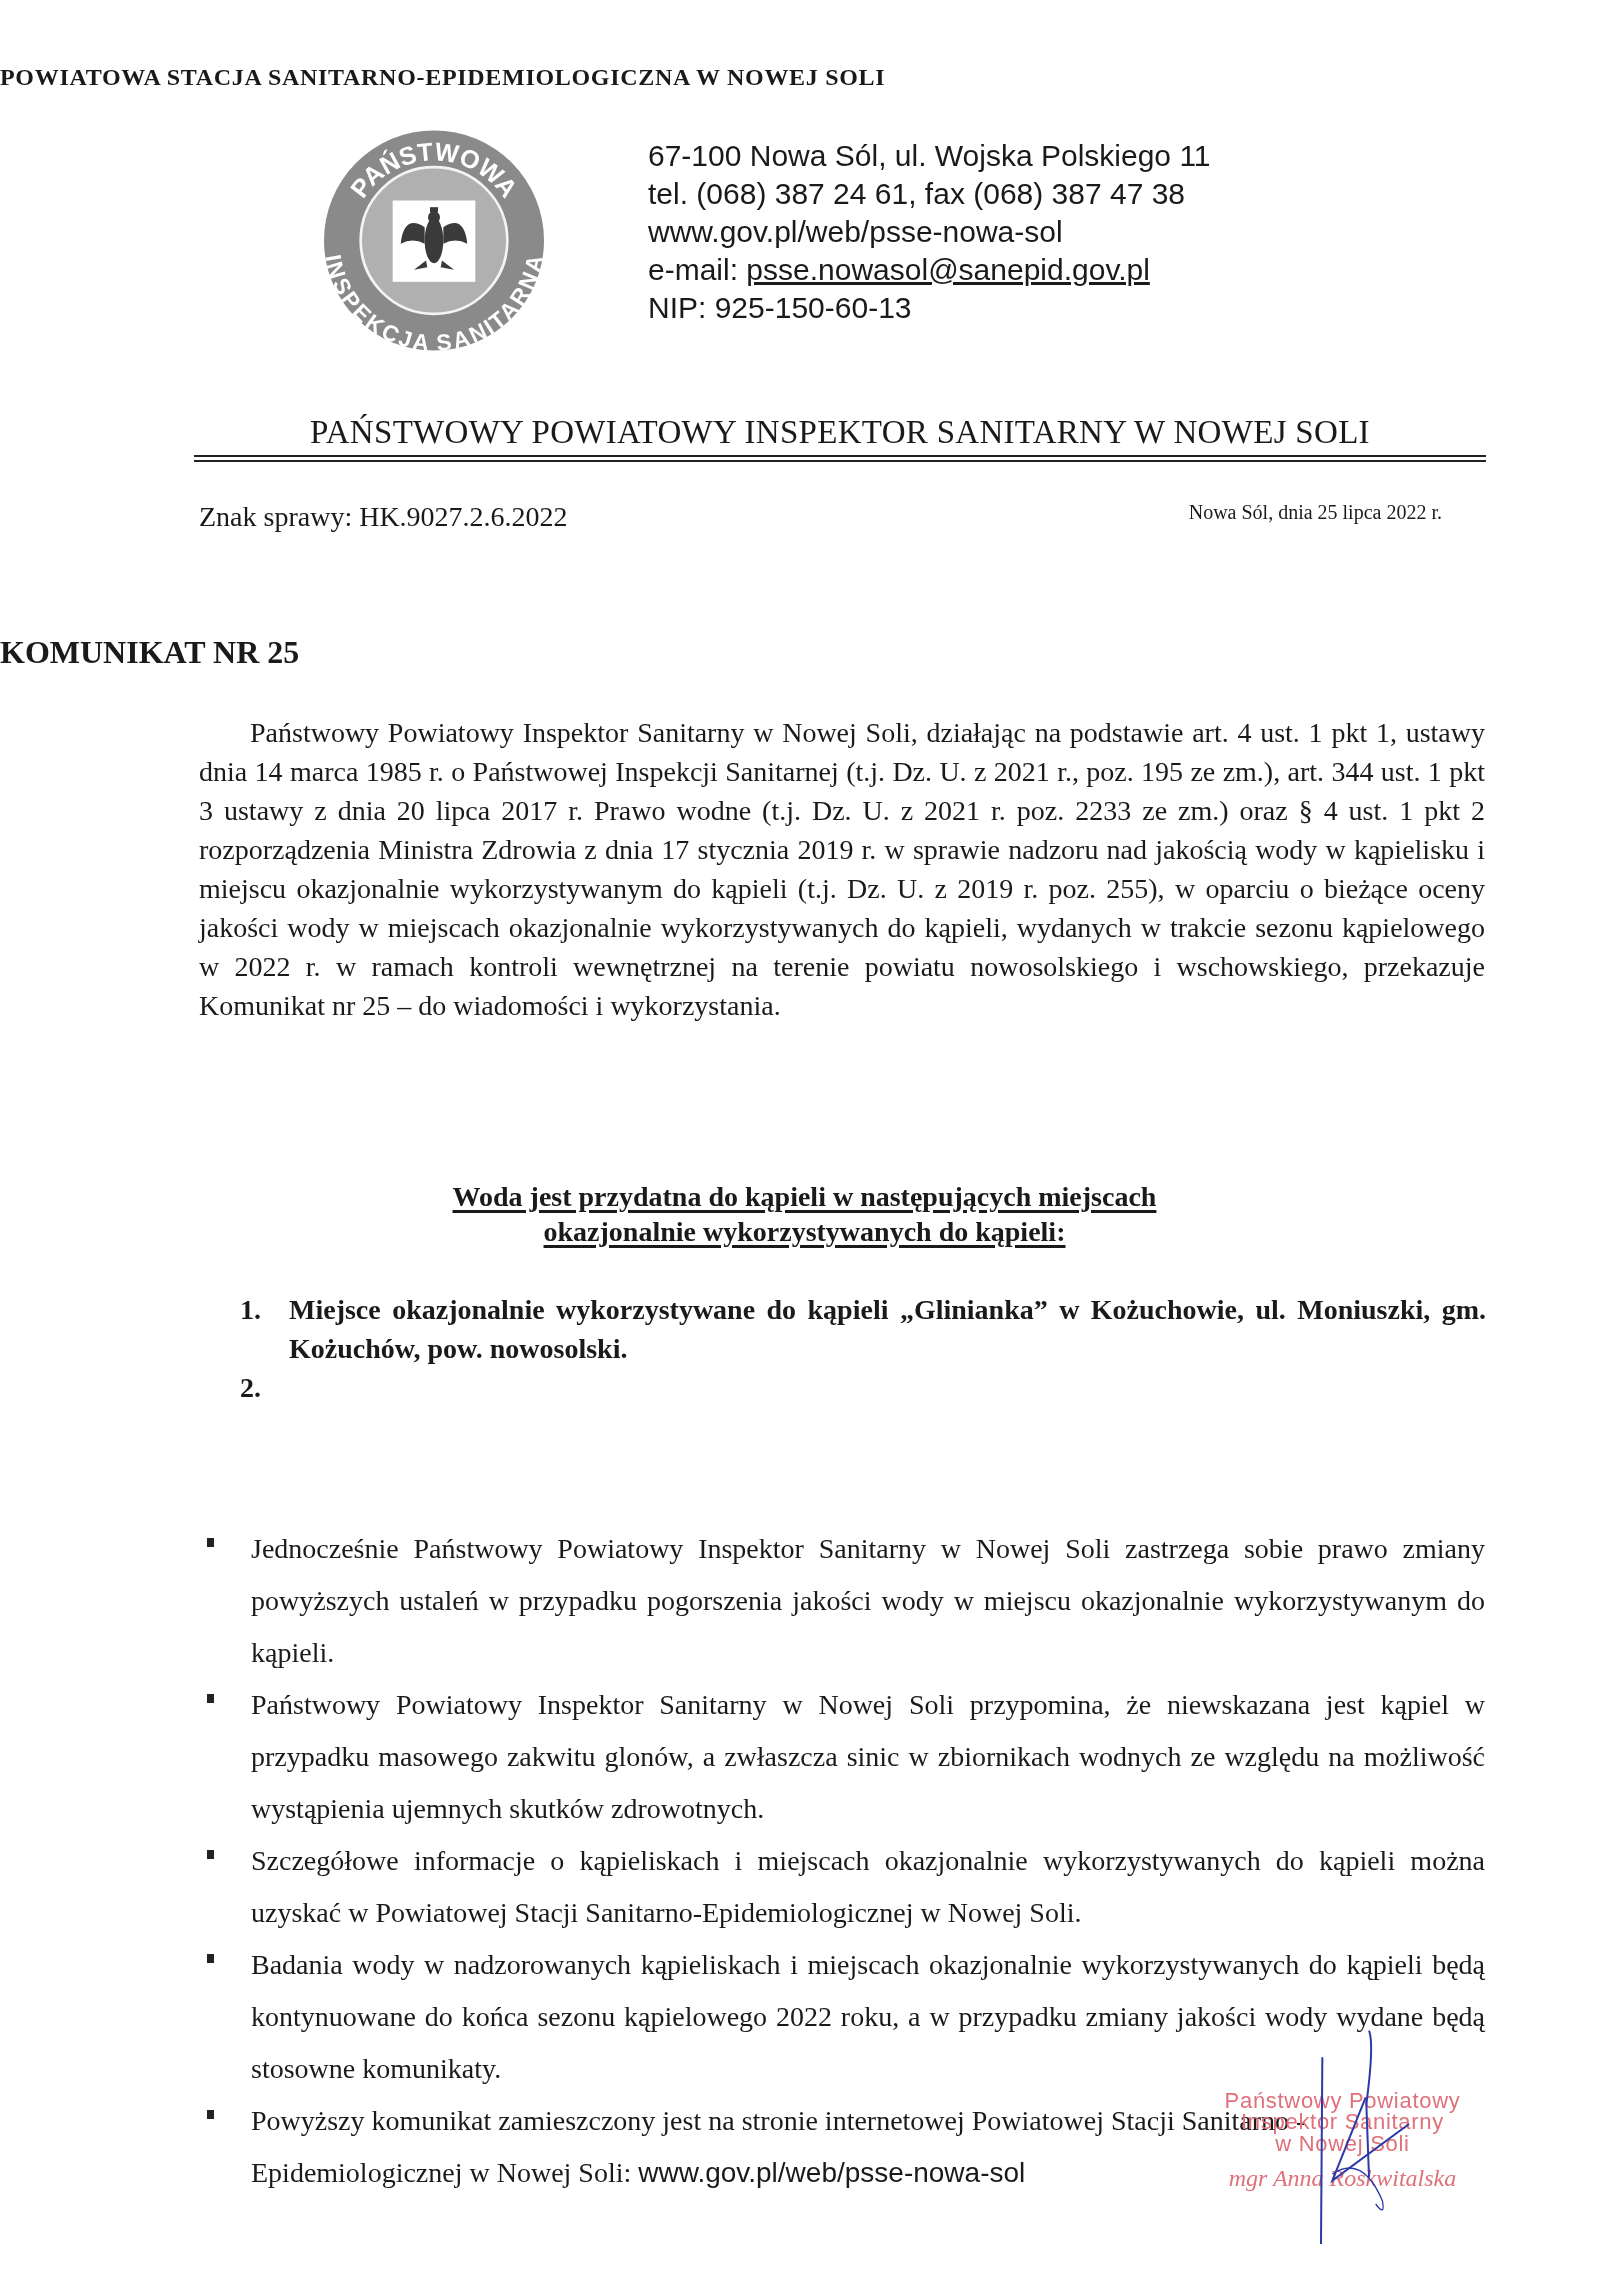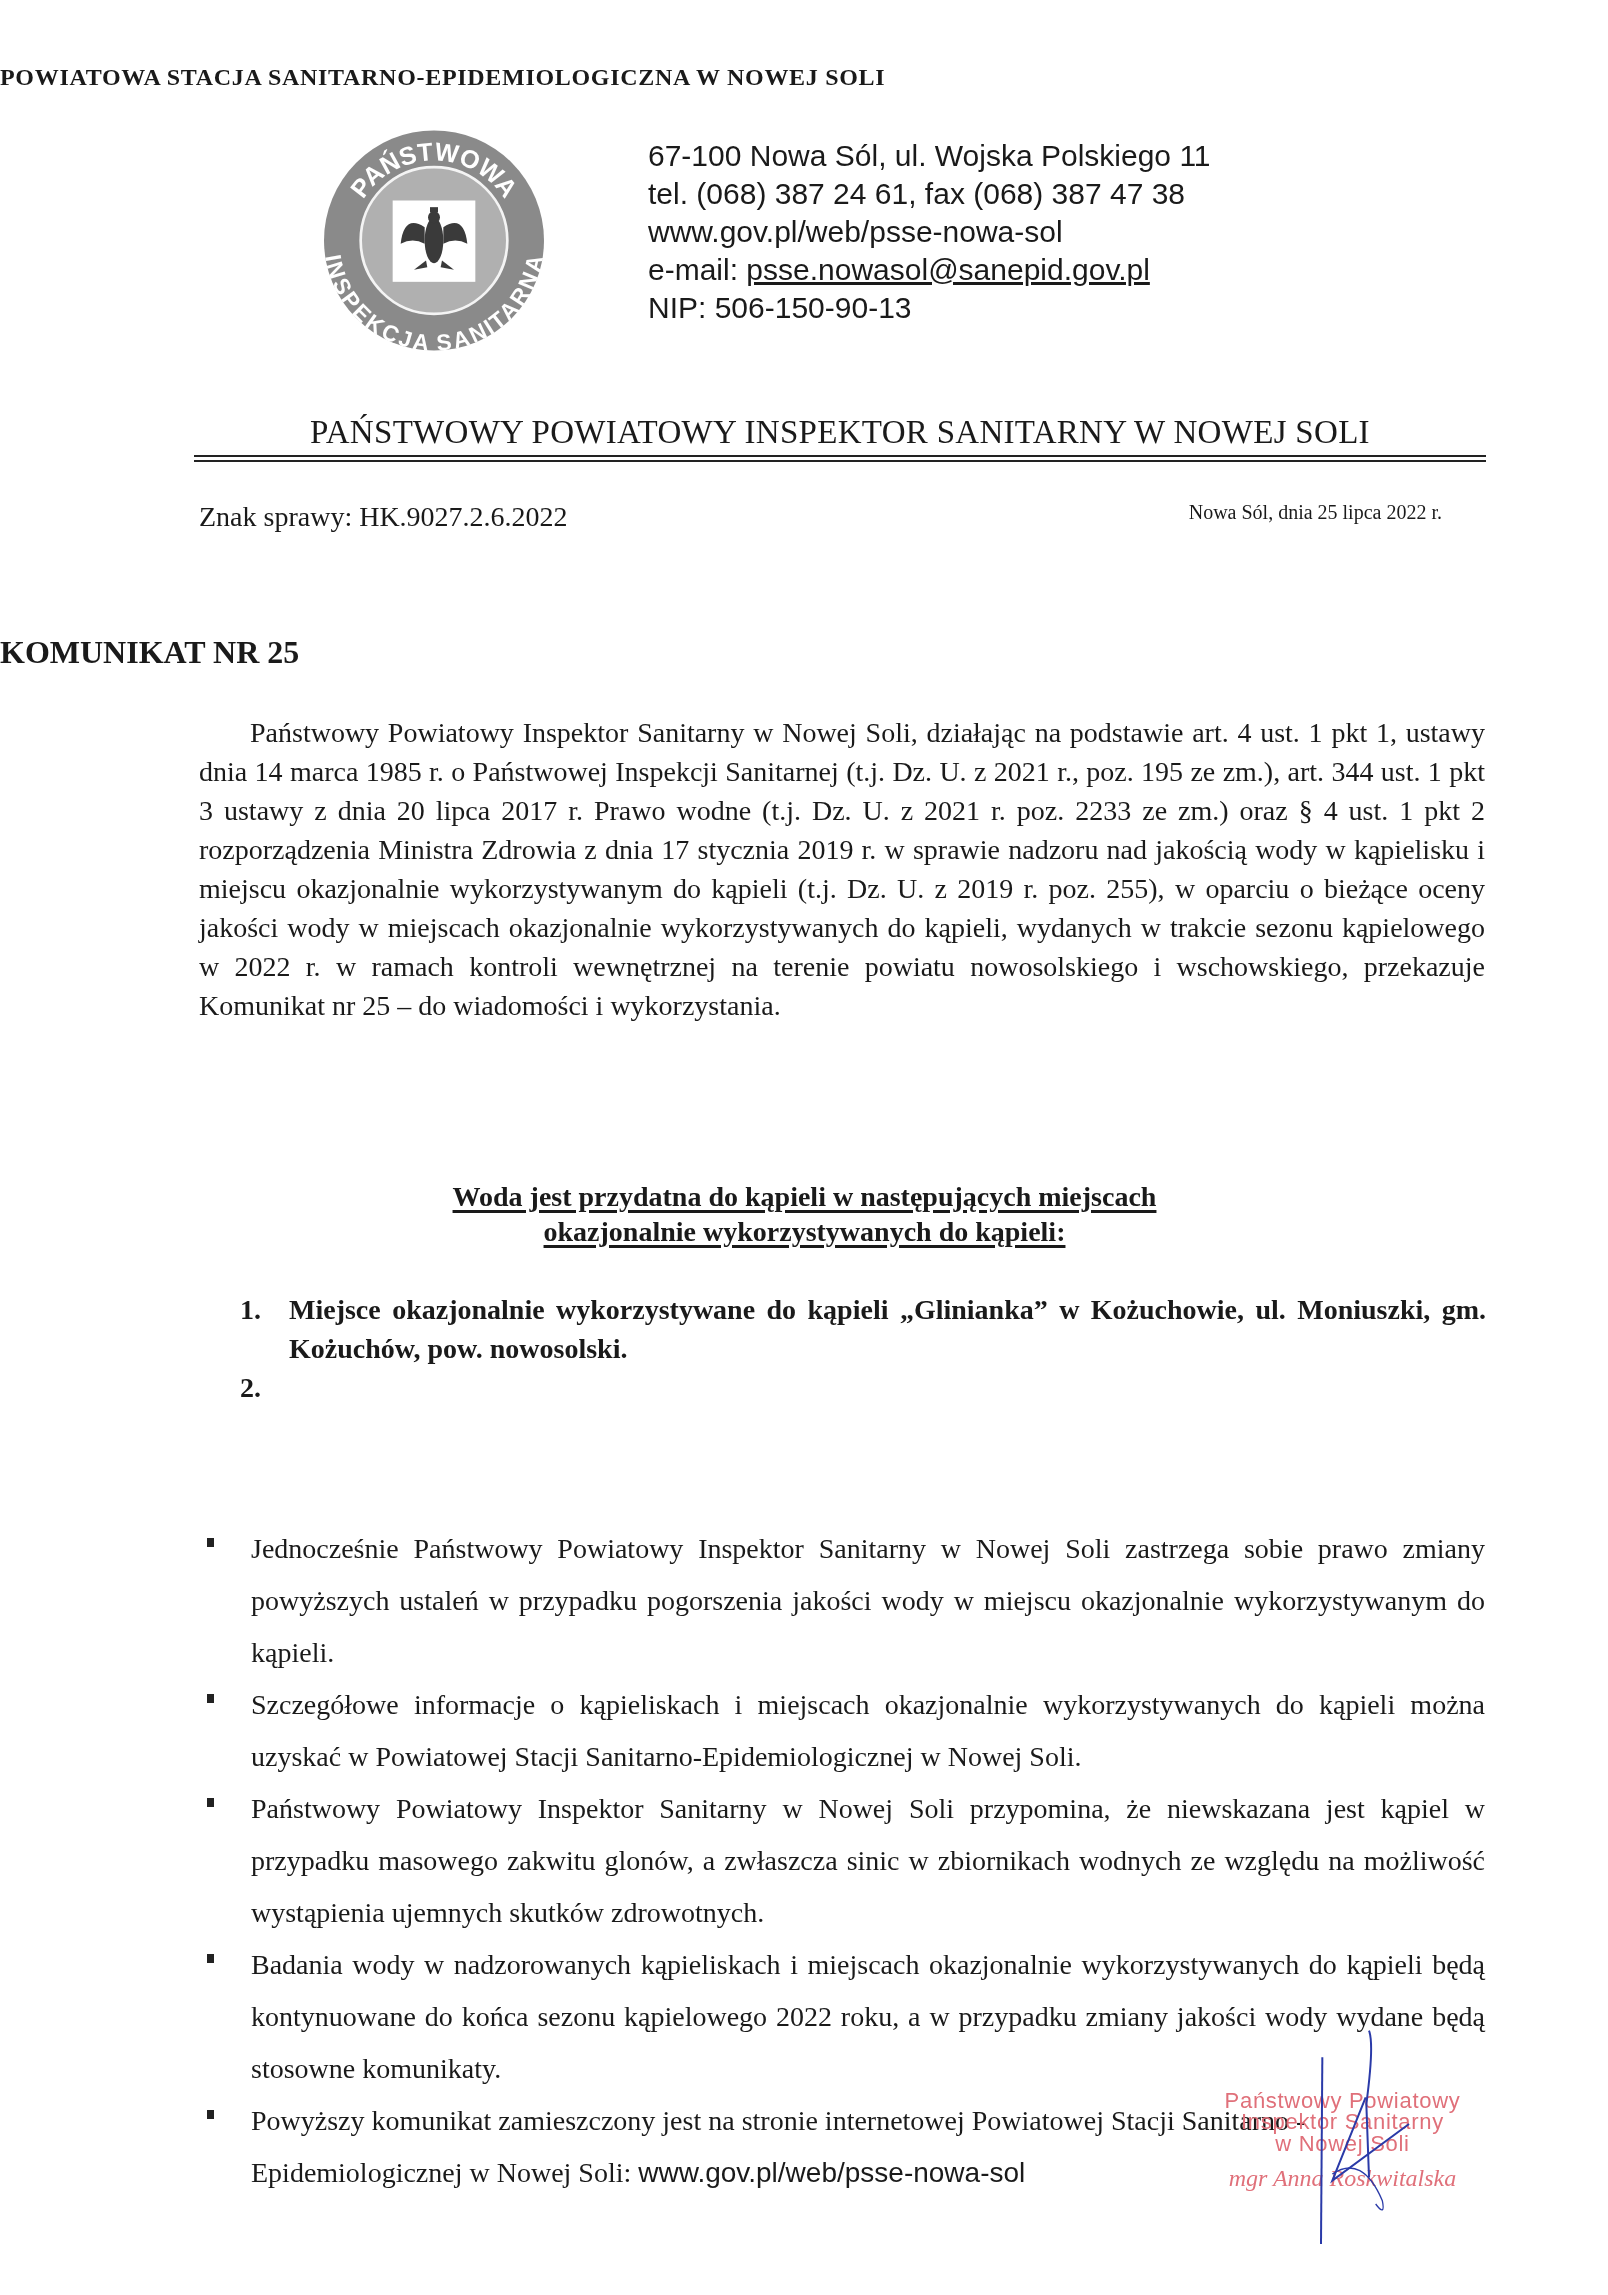--- a/index.html
+++ b/index.html
@@ -74,21 +74,21 @@
   <text font-family="Liberation Sans, DejaVu Sans, sans-serif" font-weight="bold" font-size="34" fill="#ffffff">
     <textPath href="#arcBot" startOffset="50%" text-anchor="middle" dominant-baseline="hanging">INSPEKCJA SANITARNA</textPath>
   </text>
 </svg>
 
 <div class="contact sans">
   <div>67-100 Nowa Sól, ul. Wojska Polskiego 11</div>
   <div>tel. (068) 387 24 61, fax (068) 387 47 38</div>
   <div>www.gov.pl/web/psse-nowa-sol</div>
   <div><span>e-mail: </span><span class="email-link">psse.nowasol@sanepid.gov.pl</span></div>
-  <div>NIP: 506-150-90-13</div>
+  <div>NIP: 925-150-60-13</div>
 </div>
 
 <div class="inspector-title serif">PAŃSTWOWY POWIATOWY INSPEKTOR SANITARNY W NOWEJ SOLI</div>
 <div class="double-rule"></div>
 
 <div class="case-no serif">Znak sprawy:  HK.9027.2.6.2022</div>
 <div class="date serif">Nowa Sól, dnia 25 lipca 2022 r.</div>
 
 <div class="komunikat serif">KOMUNIKAT NR 25</div>
 
@@ -99,22 +99,22 @@
   <div><span>okazjonalnie wykorzystywanych do kąpieli:</span></div>
 </div>
 
 <ol class="places serif">
   <li><span class="num">1.</span><span>Miejsce okazjonalnie wykorzystywane do kąpieli „Glinianka” w Kożuchowie, ul. Moniuszki, gm. Kożuchów, pow. nowosolski.</span></li>
   <li><span class="num">2.</span></li>
 </ol>
 
 <ul class="bullets serif">
   <li><span class="sq"></span><span>Jednocześnie Państwowy Powiatowy Inspektor Sanitarny w Nowej Soli zastrzega sobie prawo zmiany powyższych ustaleń w przypadku pogorszenia jakości wody w miejscu okazjonalnie wykorzystywanym do kąpieli.</span></li>
+  <li><span class="sq"></span><span>Państwowy Powiatowy Inspektor Sanitarny w Nowej Soli przypomina, że niewskazana jest kąpiel w przypadku masowego zakwitu glonów, a zwłaszcza sinic w zbiornikach wodnych ze względu na możliwość wystąpienia ujemnych skutków zdrowotnych.</span></li>
   <li><span class="sq"></span><span>Szczegółowe informacje o kąpieliskach i miejscach okazjonalnie wykorzystywanych do kąpieli można uzyskać w Powiatowej Stacji Sanitarno-Epidemiologicznej w Nowej Soli.</span></li>
-  <li><span class="sq"></span><span>Państwowy Powiatowy Inspektor Sanitarny w Nowej Soli przypomina, że niewskazana jest kąpiel w przypadku masowego zakwitu glonów, a zwłaszcza sinic w zbiornikach wodnych ze względu na możliwość wystąpienia ujemnych skutków zdrowotnych.</span></li>
   <li><span class="sq"></span><span>Badania wody w nadzorowanych kąpieliskach i miejscach okazjonalnie wykorzystywanych do kąpieli będą kontynuowane do końca sezonu kąpielowego 2022 roku, a w przypadku zmiany jakości wody wydane będą stosowne komunikaty.</span></li>
   <li style="text-align:left;"><span class="sq"></span><span>Powyższy komunikat zamieszczony jest na stronie internetowej Powiatowej Stacji Sanitarno - Epidemiologicznej w Nowej Soli: </span><span class="url">www.gov.pl/web/psse-nowa-sol</span></li>
 </ul>
 
 <div class="stamp">
   <div class="l">Państwowy Powiatowy</div>
   <div class="l">Inspektor Sanitarny</div>
   <div class="l">w Nowej Soli</div>
   <div class="name">mgr Anna Roskwitalska</div>
 </div>

